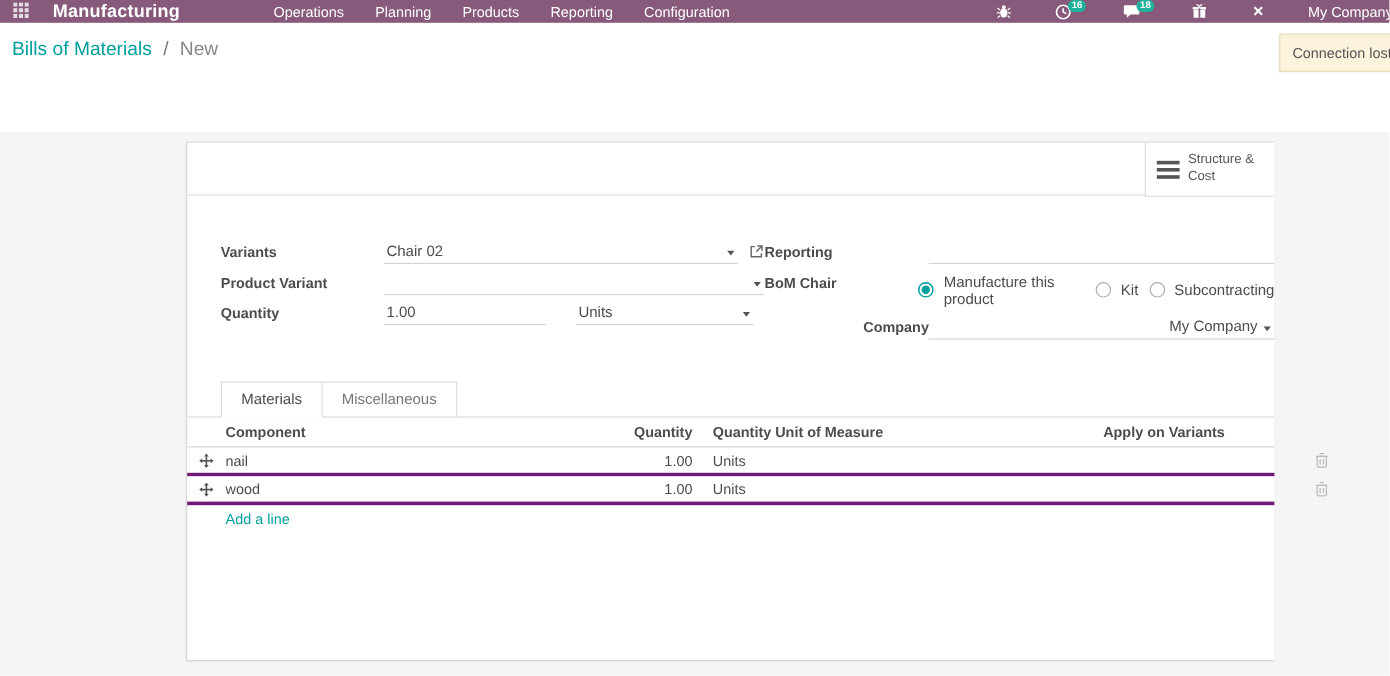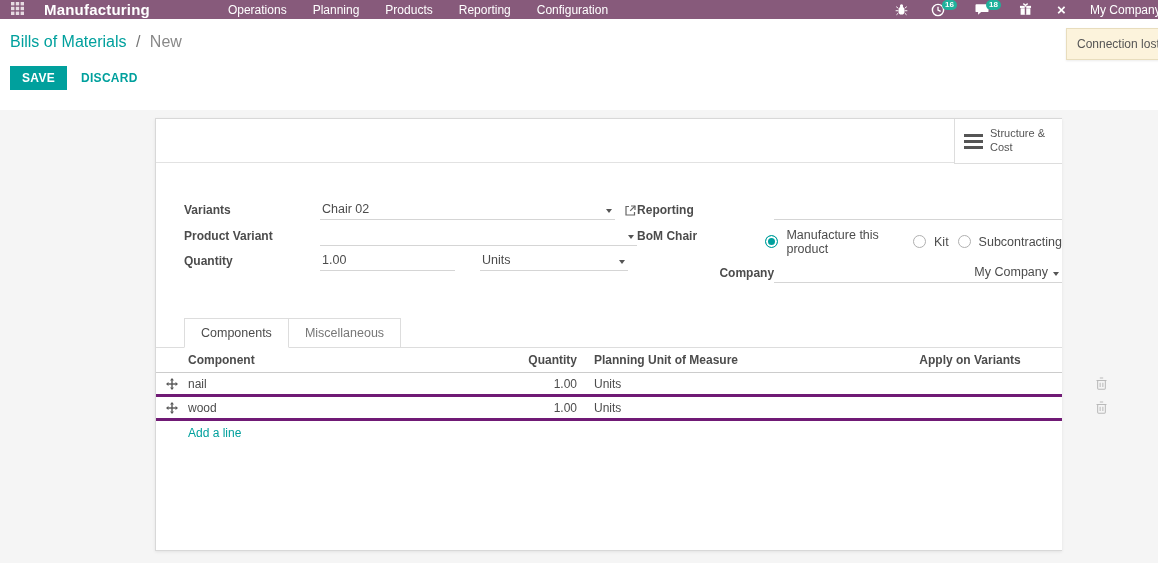--- a/index.html
+++ b/index.html
@@ -6,21 +6,21 @@
   html,body { width:1158px; height:563px; overflow:hidden; background:#fff;
     font-family:"Liberation Sans", sans-serif; color:#4c4c4c; }
 
   
   .topbar { position:relative; height:19px; background:#875A7B; display:flex;
     align-items:center; color:#fff; font-size:12px; }
   .apps-btn { width:34px; height:19px; display:flex; align-items:center; justify-content:center; cursor:pointer; }
   .brand { font-size:15px; font-weight:bold; margin-left:10px; letter-spacing:.2px; cursor:pointer; }
   .topmenu { display:flex; gap:26px; margin-left:78px; }
   .topmenu .menu-item { cursor:pointer; white-space:nowrap; }
-  .systray { position:absolute; right:0; top:0; height:19px; display:flex; align-items:center; gap:21px; padding-right:0; }
+  .systray { position:absolute; right:0; top:0; height:19px; display:flex; align-items:center; gap:34px; padding-right:0; }
   .tray-icon { position:relative; width:15px; height:15px; display:flex; align-items:center; justify-content:center; cursor:pointer; }
   .badge { position:absolute; top:-2px; right:-12px; background:#1fb19b; color:#fff;
     font-size:8px; font-weight:bold; line-height:10px; padding:0 3px; border-radius:6px; }
   .close-glyph { font-size:15px; font-weight:bold; line-height:15px; }
   .company-name { font-size:12px; white-space:nowrap; width:68px; overflow:hidden; cursor:pointer; }
 
   
   .notification { position:absolute; top:28px; left:1066px; background:#fcf3dc;
     border:1px solid #e8ddbd; color:#555; font-size:12px; padding:8px 10px;
     white-space:nowrap; z-index:50; box-shadow:0 1px 2px rgba(0,0,0,.08); }
@@ -162,24 +162,20 @@
 </div>
 
 <div class="notification">Connection lost.</div>
 
 <div class="control-panel">
   <div class="breadcrumb">
     <span class="bc-link">Bills of Materials</span>
     <span class="bc-sep">/</span>
     <span class="bc-current">New</span>
   </div>
-  <div class="cp-buttons">
-    <button class="btn-save">SAVE</button>
-    <button class="btn-discard">DISCARD</button>
-  </div>
 </div>
 
 <div class="content">
   <div class="sheet">
 
     <div class="statusbar"></div>
     <div class="button-box">
       <span class="bars">
           <span></span>
           <span></span>
@@ -253,30 +249,30 @@
           <div class="flabel">Company</div>
           <div class="fvalue">
             <span>My Company</span>
             <span class="caret"></span>
           </div>
         </div>
       </div>
     </div>
 
     <div class="tabs-strip">
-      <div class="tab active">Components</div>
+      <div class="tab active">Materials</div>
       <div class="tab inactive">Miscellaneous</div>
     </div>
 
     <div class="table">
       <div class="t-head">
         <div class="c-handle"></div>
         <div class="c-component">Component</div>
         <div class="c-qty">Quantity</div>
-        <div class="c-uom">Planning Unit of Measure</div>
+        <div class="c-uom">Quantity Unit of Measure</div>
         <div class="c-apply">Apply on Variants</div>
         <div class="c-trash"></div>
       </div>
 
       <div class="t-row">
         <div class="c-handle">
           <span class="drag-handle">
             <svg width="12" height="12" viewBox="0 0 14 14" fill="#555">
               <polygon points="7,0 9.3,2.9 4.7,2.9"></polygon>
                 <polygon points="7,14 9.3,11.1 4.7,11.1"></polygon>

